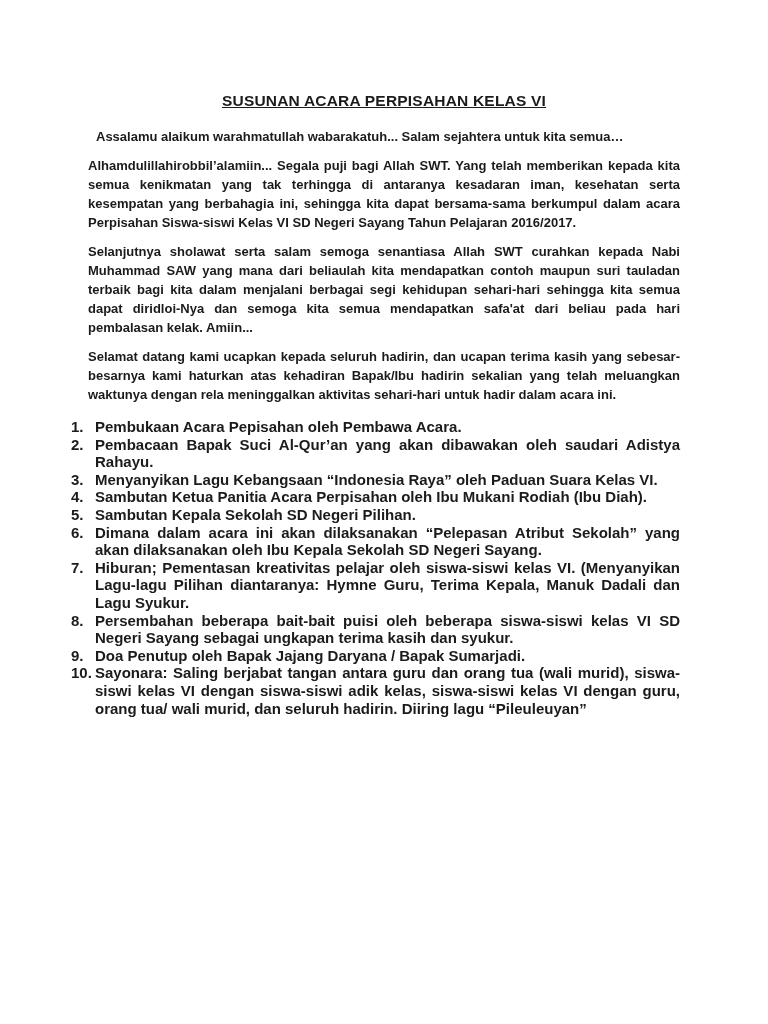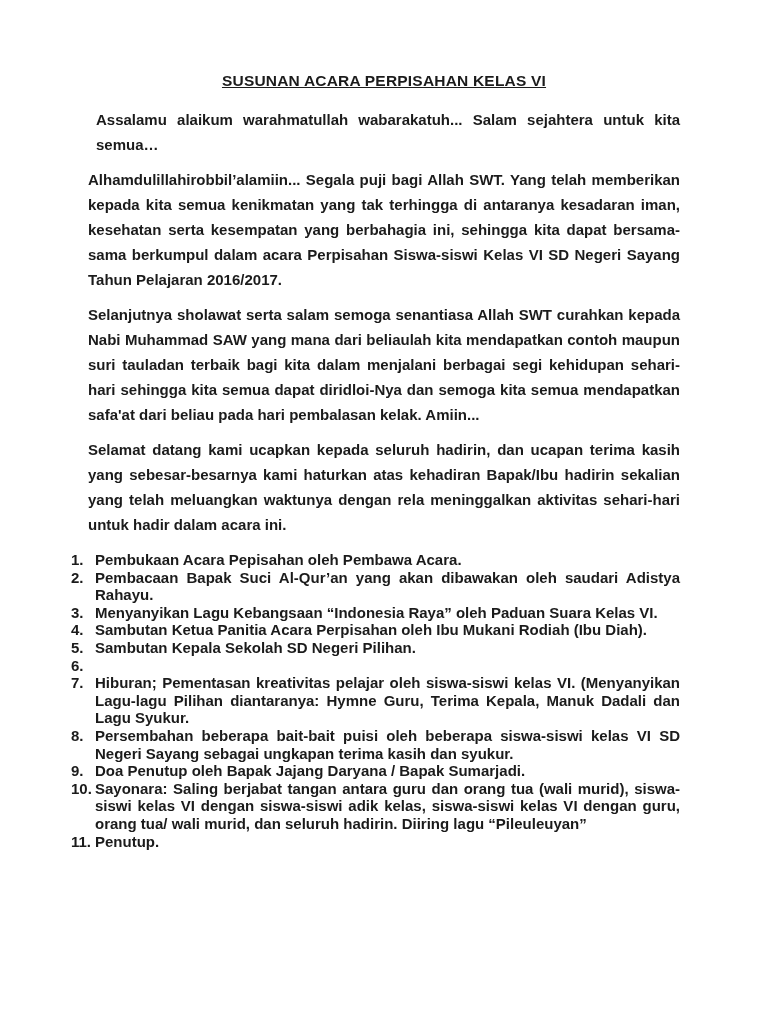--- a/index.html
+++ b/index.html
@@ -14,35 +14,35 @@
     background: #ffffff;
     overflow: hidden;
     font-family: "Liberation Sans", sans-serif;
     font-weight: 700;
     color: #1b1b1b;
     -webkit-font-smoothing: antialiased;
   }
   .content {
     position: absolute;
     left: 70px;
-    top: 72px;
+    top: 92px;
     width: 610px;
   }
   .title {
     font-size: 15.5px;
     line-height: 18px;
     margin: 0 0 17px 18px;
     text-align: center;
     text-decoration: underline;
     letter-spacing: 0.2px;
     font-weight: 700;
   }
   .para {
-    font-size: 15px;
-    line-height: 25px;
+    font-size: 13px;
+    line-height: 19px;
     margin: 0 0 10px 18px;
     text-align: justify;
     text-justify: inter-word;
   }
   .para.indent-first {
     margin-left: 26px;
   }
   .agenda {
     list-style: none;
     margin: 14px 0 0 0;
@@ -111,20 +111,21 @@
       </li>
       <li class="item">
         <span class="num">5.</span>
         <span class="txt">
             <span class="t">Sambutan Kepala Sekolah SD Negeri Pilihan.</span>
           </span>
       </li>
       <li class="item">
         <span class="num">6.</span>
         <span class="txt">
+          <span class="t">Dimana dalam acara ini akan dilaksanakan “Pelepasan Atribut Sekolah” yang akan dilaksanakan oleh Ibu Kepala Sekolah SD Negeri Sayang.</span>
         </span>
       </li>
       <li class="item">
         <span class="num">7.</span>
         <span class="txt">
             <span class="t">Hiburan; Pementasan kreativitas pelajar oleh siswa-siswi kelas VI. (Menyanyikan Lagu-lagu Pilihan diantaranya: Hymne Guru, Terima Kepala, Manuk Dadali dan Lagu Syukur.</span>
           </span>
       </li>
       <li class="item">
         <span class="num">8.</span>
@@ -137,22 +138,16 @@
         <span class="txt">
             <span class="t">Doa Penutup oleh Bapak Jajang Daryana / Bapak Sumarjadi.</span>
           </span>
       </li>
       <li class="item">
         <span class="num">10.</span>
         <span class="txt">
             <span class="t">Sayonara: Saling berjabat tangan antara guru dan orang tua (wali murid), siswa-siswi kelas VI dengan siswa-siswi adik kelas, siswa-siswi kelas VI dengan guru, orang tua/ wali murid, dan seluruh hadirin. Diiring lagu “Pileuleuyan”</span>
           </span>
       </li>
-      <li class="item">
-        <span class="num">11.</span>
-        <span class="txt">
-            <span class="t">Penutup.</span>
-          </span>
-      </li>
     </ol>
 
   </div>
 </div>
 
 </body></html>

